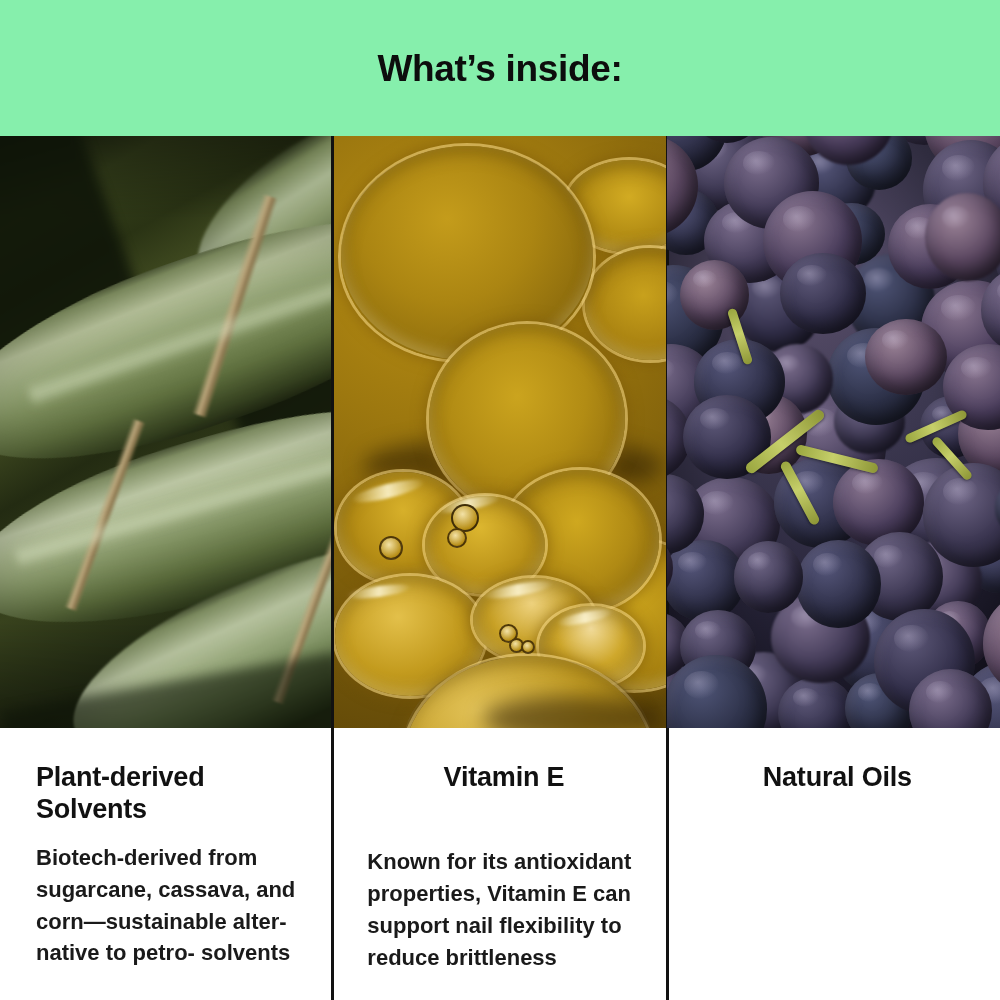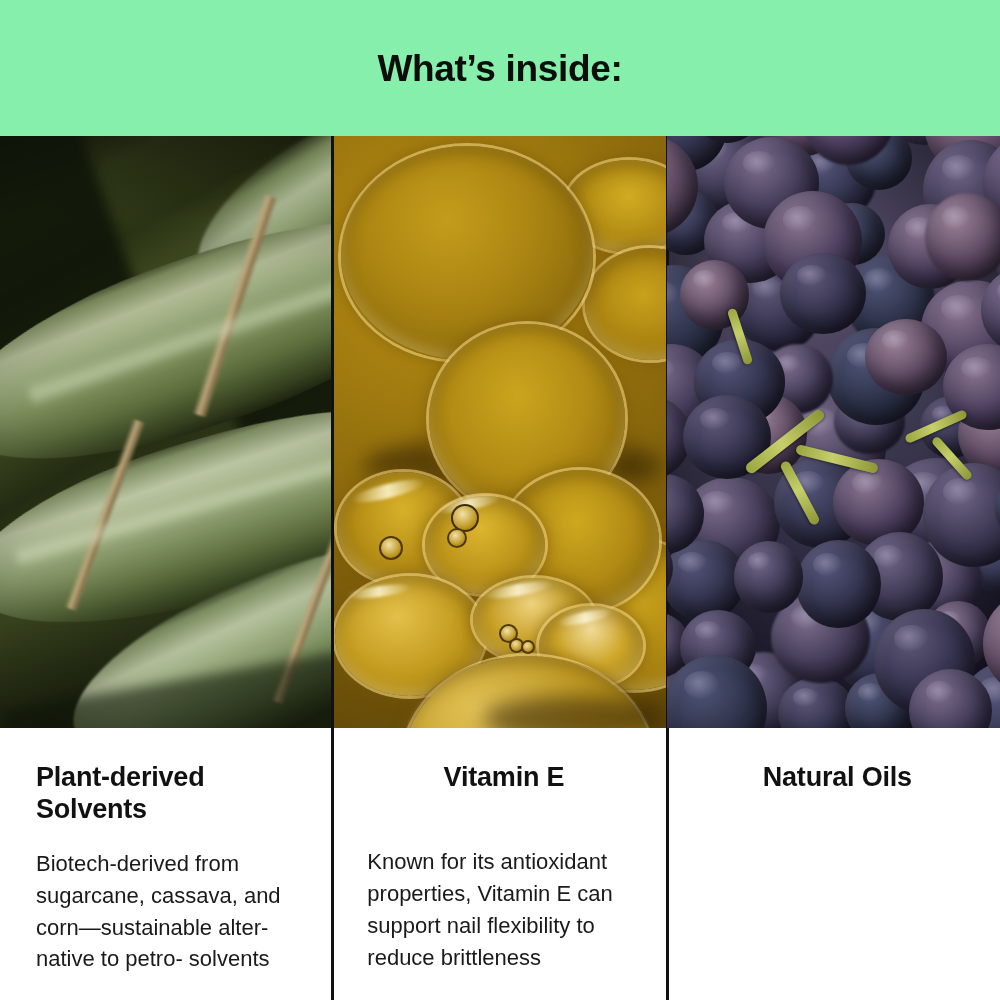--- a/index.html
+++ b/index.html
@@ -345,30 +345,30 @@
   .panel-caption.c2, .panel-caption.c3 {
     padding-left: 34px;
     padding-right: 26px;
   }
   .caption-title {
     font-size: 27px;
     font-weight: 700;
     color: #111111;
     line-height: 1.18;
     letter-spacing: -0.2px;
-    margin: 0 0 22px 0;
+    margin: 0 0 16px 0;
     white-space: pre-line;
   }
   .caption-title.single {
     margin-bottom: 52px;
     text-align: center;
   }
   .caption-body {
     font-size: 22px;
-    font-weight: 400;
+    font-weight: 700;
     color: #1a1a1a;
     line-height: 1.45;
     margin: 0;
     white-space: pre-line;
   }
 </style>
 </head>
 <body>
 
 <div class="infographic">

